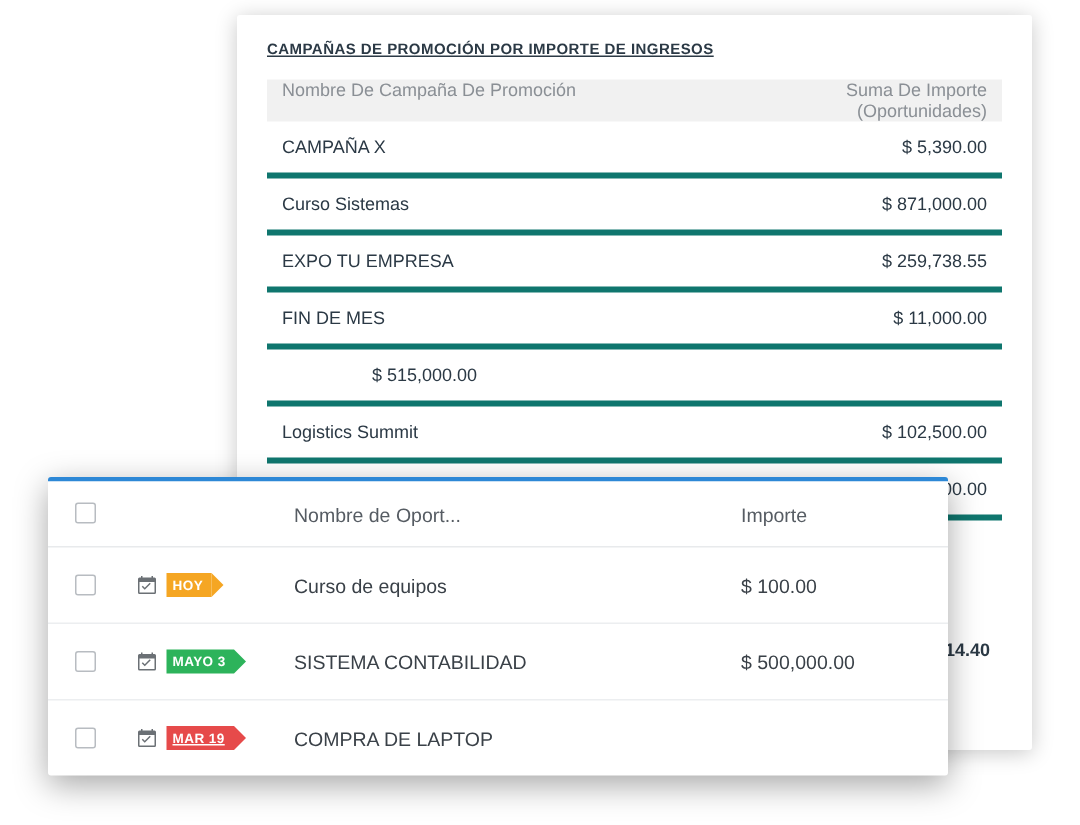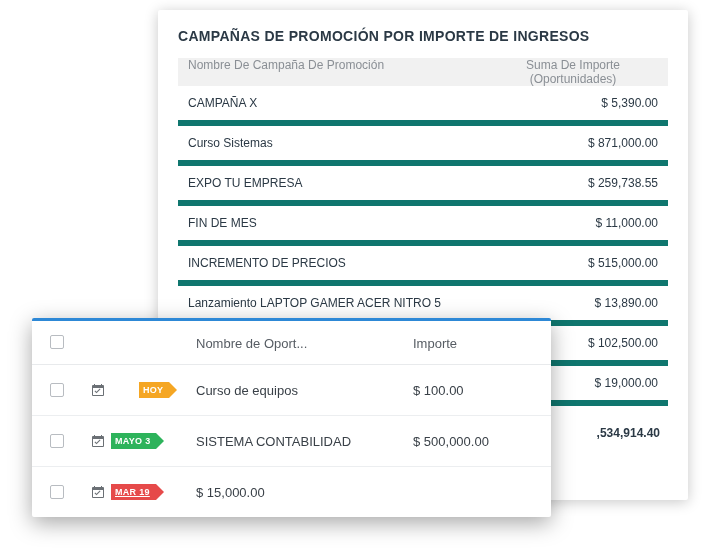--- a/index.html
+++ b/index.html
@@ -16,59 +16,60 @@
     left: 158px;
     top: 10px;
     width: 530px;
     height: 490px;
     background: #fff;
     box-shadow: 0 2px 14px rgba(0,0,0,0.22);
     border-radius: 2px;
     padding: 18px 20px;
   }
   .back-title {
-    font-size: 14px;
+    font-size: 10px;
     font-weight: 700;
     color: #2b3945;
     letter-spacing: 0.3px;
     margin-bottom: 14px;
+    text-decoration: underline;
   }
   .back-header {
     display: flex;
     background: #f1f1f1;
     padding: 0 10px;
     font-size: 12px;
     color: #8a8f95;
   }
   .back-header .col-name { flex: 1; }
-  .back-header .col-amount { width: 210px; text-align: center; padding-left: 40px; }
+  .back-header .col-amount { width: 210px; text-align: right; padding-left: 40px; }
   .back-row {
     display: flex;
     padding: 10px 10px;
-    border-bottom: 6px solid #0f766e;
+    border-bottom: 4px solid #0f766e;
     font-size: 12px;
     color: #2b3945;
     align-items: flex-end;
   }
   .back-row .name { flex: 1; font-weight: 500; }
   .back-row .amount { width: 130px; text-align: right; font-weight: 400; }
   .partial-total {
     position: absolute;
     right: 28px;
     bottom: 60px;
     font-size: 12px;
     font-weight: 600;
     color: #2b3945;
   }
 
   .front-panel {
     position: absolute;
     left: 32px;
     top: 318px;
-    width: 519px;
+    width: 600px;
     background: #fff;
     border-top: 3px solid #2d88d6;
     box-shadow: 0 6px 22px rgba(0,0,0,0.35);
     border-radius: 2px;
   }
   .front-header {
     display: flex;
     align-items: center;
     padding: 14px 18px 12px;
     border-bottom: 1px solid #e8eaec;
@@ -122,21 +123,21 @@
   .badge::after {
     content: "";
     position: absolute;
     right: -8px;
     top: 0;
     width: 0;
     height: 0;
     border-top: 8px solid transparent;
     border-bottom: 8px solid transparent;
   }
-  .badge-orange { background: #f5a623; margin-left: 28px; }
+  .badge-orange { background: #f5a623; }
   .badge-orange::after { border-left: 8px solid #f5a623; }
   .badge-green { background: #2db35b; }
   .badge-green::after { border-left: 8px solid #2db35b; }
   .badge-red { background: #e64a4a; text-decoration: underline; }
   .badge-red::after { border-left: 8px solid #e64a4a; }
 </style>
 </head>
 <body>
 
 <div class="back-panel">
@@ -156,26 +157,21 @@
       </div>
       <div class="back-row">
         <div class="name">EXPO TU EMPRESA</div>
         <div class="amount">$ 259,738.55</div>
       </div>
       <div class="back-row">
         <div class="name">FIN DE MES</div>
         <div class="amount">$ 11,000.00</div>
       </div>
       <div class="back-row">
-        <div class="name">INCREMENTO DE PRECIOS</div>
         <div class="amount">$ 515,000.00</div>
-      </div>
-      <div class="back-row">
-        <div class="name">Lanzamiento LAPTOP GAMER ACER NITRO 5</div>
-        <div class="amount">$ 13,890.00</div>
       </div>
       <div class="back-row">
         <div class="name">Logistics Summit</div>
         <div class="amount">$ 102,500.00</div>
       </div>
       <div class="back-row">
         <div class="name">PROMOCION BUEN FIN</div>
         <div class="amount">$ 19,000.00</div>
       </div>
     </div>
@@ -227,16 +223,16 @@
           <span class="checkbox"></span>
         </div>
         <div class="badge-col">
           <span class="calendar-icon">
             <svg width="14" height="14" viewBox="0 0 14 14">
               <path fill="#6b7075" d="M3 1v1H2a1 1 0 0 0-1 1v9a1 1 0 0 0 1 1h10a1 1 0 0 0 1-1V3a1 1 0 0 0-1-1h-1V1h-1v1H4V1H3zM2 5h10v7H2V5zm3.5 5.2 4-4-.7-.7L5.5 8.8 4.2 7.5l-.7.7 2 2z"></path>
             </svg>
           </span>
           <span class="badge badge-red">MAR 19</span>
         </div>
-        <div class="amount">$ 15,000.00</div>
+        <div class="name">COMPRA DE LAPTOP</div>
       </div>
     </div>
 </div>
 
 </body></html>

